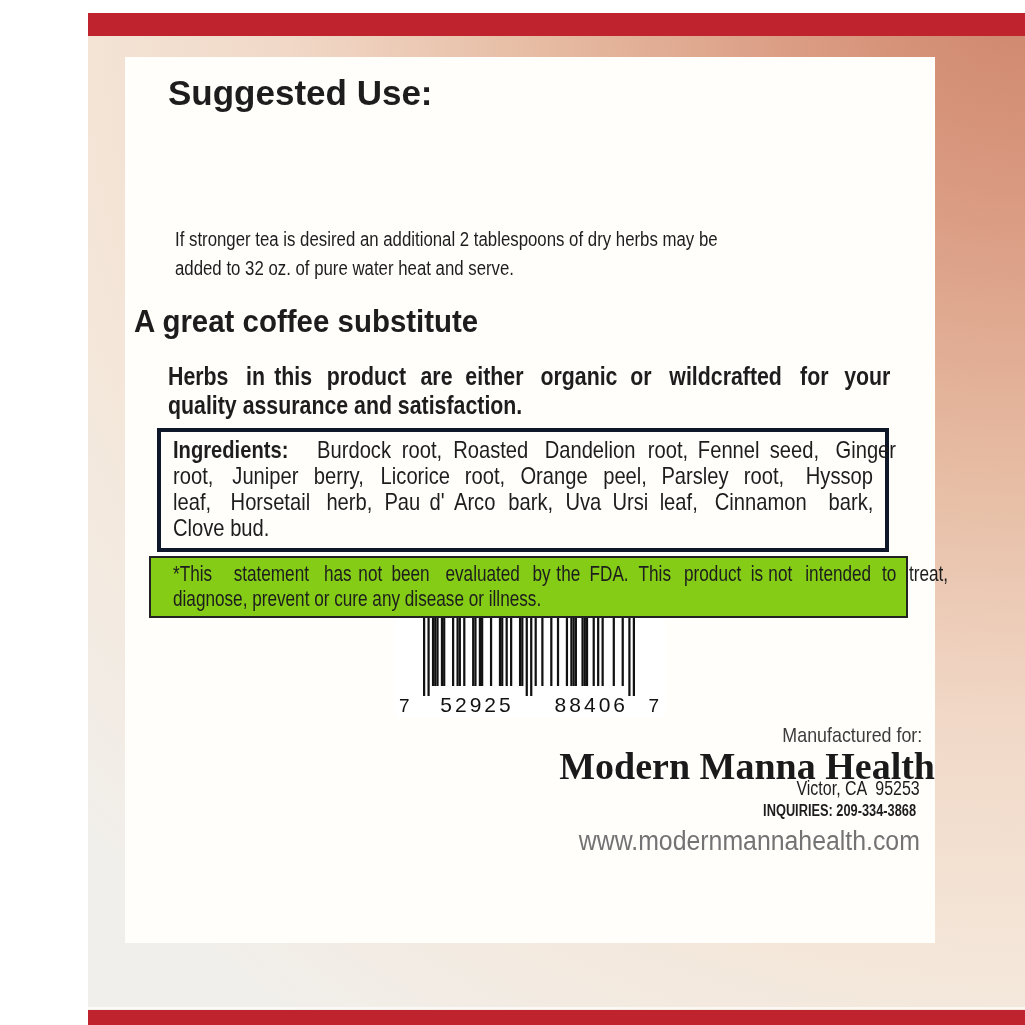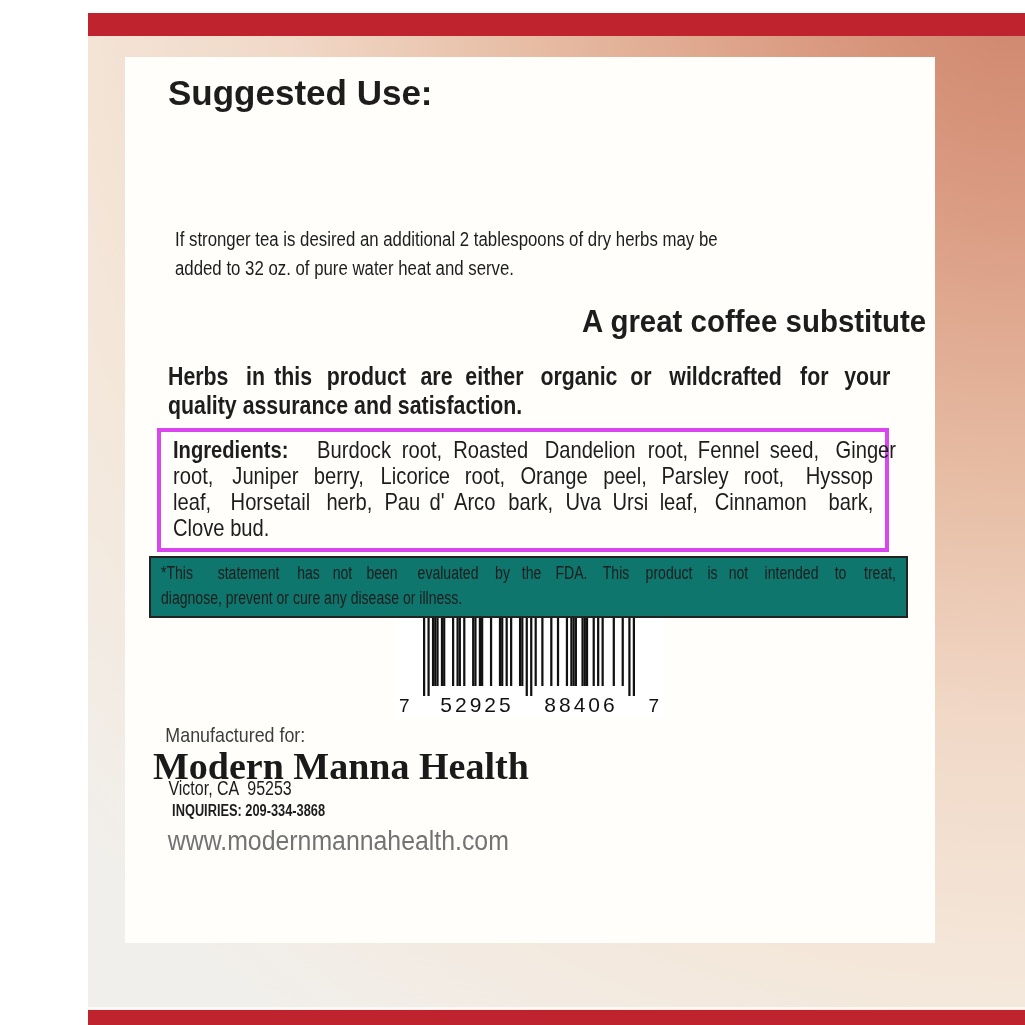--- a/index.html
+++ b/index.html
@@ -22,40 +22,40 @@
   .pline{transform:scaleX(var(--cx,.84));transform-origin:left center;white-space:pre;}
   .jline{display:flex;justify-content:space-between;align-items:center;}
   .jline .w{display:inline-block;transform:scaleX(var(--cx,.84));transform-origin:center;}
   .jline .w:first-child{transform-origin:left center;}
   .jline .w:last-child{transform-origin:right center;}
   .jline .b{font-weight:bold;}
 
   .h1{position:absolute;left:43px;top:16px;font-size:35px;font-weight:bold;--cx:1;}
   .para1{position:absolute;left:43px;top:68px;font-size:24px;line-height:29px;--cx:.84;}
   .para2{position:absolute;left:43px;top:168px;font-size:20px;line-height:29px;margin-left:7px;--cx:.84;}
-  .h2{position:absolute;left:0;top:247px;width:100%;text-align:right;
+  .h2{position:absolute;left:0;top:247px;width:100%;text-align:left;
       font-size:31px;font-weight:bold;--cx:.95;}
   .quality{position:absolute;left:43px;top:305px;width:722px;
       font-size:26px;font-weight:bold;line-height:29px;--cx:.82;}
   .ingbox{position:absolute;left:32px;top:371px;width:732px;box-sizing:border-box;
-      border:4px solid #d946ef;padding:5px 12px 7px;background:#fffefb;
+      border:4px solid #0f172a;padding:5px 12px 7px;background:#fffefb;
       font-size:24px;line-height:26px;--cx:.84;}
   .fdabox{position:absolute;left:24px;top:499px;width:759px;box-sizing:border-box;
-      border:2px solid #222;padding:3px 10px 5px;background:#0f766e;
-      font-size:18px;line-height:25px;--cx:.78;}
+      border:2px solid #222;padding:3px 22px 5px;background:#84cc16;
+      font-size:22px;line-height:25px;--cx:.78;}
 
   .barcode{position:absolute;left:270px;top:561px;width:270px;height:100px;background:#ffffff;}
   .barcode svg{position:absolute;left:28px;top:0;}
   .bdig{position:absolute;bottom:1px;font-size:21px;color:#111;}
   .bdig.g1{left:35px;width:94px;text-align:center;letter-spacing:3px;}
-  .bdig.g2{left:139px;width:94px;text-align:center;letter-spacing:3px;}
+  .bdig.g2{left:139px;width:94px;text-align:right;letter-spacing:3px;}
   .bdig.dl{left:4px;font-size:19px;}
   .bdig.dr{right:6px;font-size:19px;}
 
-  .fline{position:absolute;left:0;width:100%;text-align:left;padding-left:28px;}
+  .fline{position:absolute;left:0;width:100%;text-align:right;}
   .mfor{top:666px;font-size:21px;color:#3d3d3d;--cx:.85;}
   .company{top:687px;font-size:38px;font-weight:bold;color:#1a1a1a;
       font-family:"Liberation Serif",serif;--cx:1;}
   .victor{top:720px;font-size:20px;--cx:.8;}
   .inquiries{top:745px;font-size:16px;font-weight:bold;--cx:.8;}
   .www{top:769px;font-size:27px;color:#737373;--cx:.92;}
 </style>
 </head>
 <body>
 

